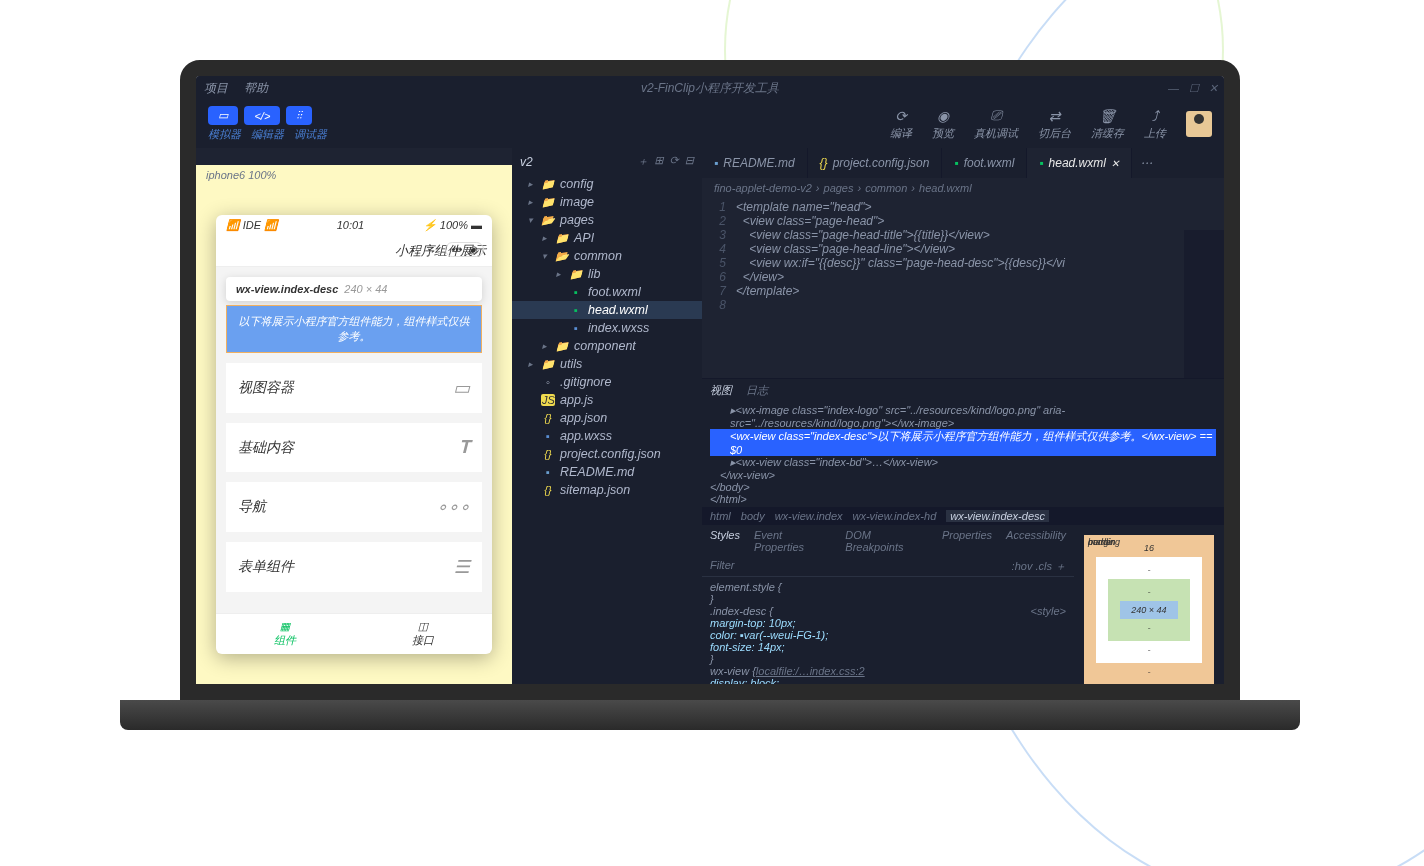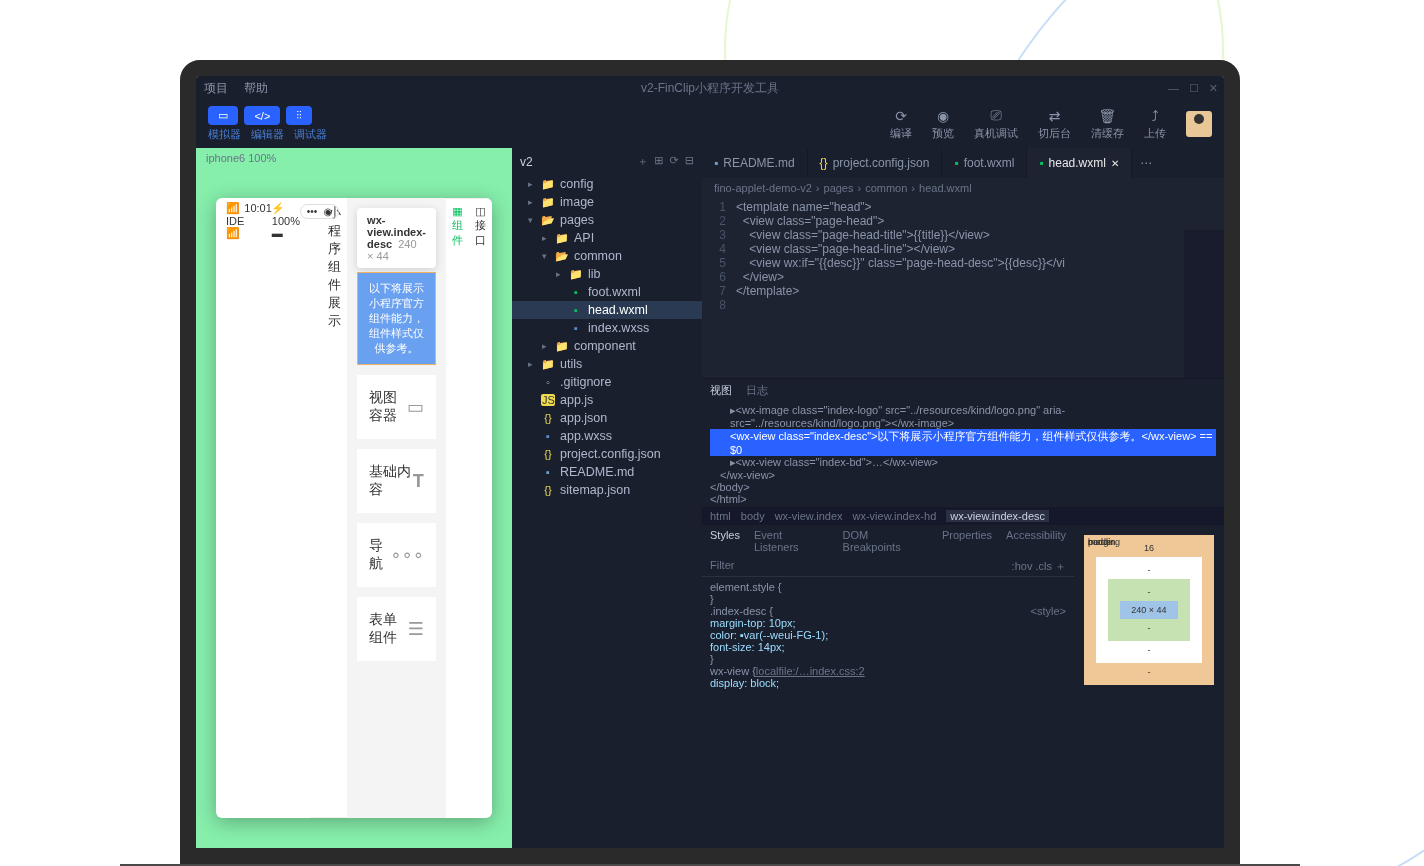--- a/index.html
+++ b/index.html
@@ -1,42 +1,42 @@
 <!DOCTYPE html>
 <html><head>
 <meta charset="utf-8">
 <style>
 * { margin: 0; padding: 0; box-sizing: border-box; font-family: -apple-system, "Segoe UI", sans-serif; }
 body { background: #fff; width: 1424px; height: 866px; overflow: hidden; position: relative; }
 .bg-curve { position: absolute; top: -100px; right: -200px; width: 700px; height: 1000px; border: 2px solid #4a90e2; border-radius: 50%; opacity: 0.3; }
 .bg-curve2 { position: absolute; top: -200px; right: 200px; width: 500px; height: 500px; border: 2px solid #7ed321; border-radius: 50%; opacity: 0.2; }
 .laptop { position: absolute; left: 180px; top: 60px; width: 1060px; }
-.laptop-screen { background: #0a0e1a; border: 16px solid #2a2a2a; border-radius: 20px 20px 0 0; height: 804px; overflow: hidden; position: relative; }
+.laptop-screen { background: #0a0e1a; border: 16px solid #2a2a2a; border-radius: 20px 20px 0 0; height: 640px; overflow: hidden; position: relative; font-style: italic; }
 .laptop-base { height: 30px; background: linear-gradient(#4a4a4a, #2a2a2a); border-radius: 0 0 8px 8px; margin: 0 -60px; }
 .camera { position: absolute; top: -10px; left: 50%; width: 6px; height: 6px; background: #555; border-radius: 50%; }
 
 .ide { background: #1e2332; height: 100%; display: flex; flex-direction: column; color: #8a94a8; font-size: 12px; }
 .menubar { height: 24px; background: #1a1f2e; display: flex; align-items: center; padding: 0 8px; gap: 16px; position: relative; }
 .menubar .title { position: absolute; left: 50%; transform: translateX(-50%); color: #6a7488; }
 .menubar .wincontrols { position: absolute; right: 6px; display: flex; gap: 10px; color: #5a6478; font-size: 11px; }
 .toolbar { height: 48px; background: #1a1f2e; display: flex; align-items: center; padding: 0 12px; justify-content: space-between; }
 .tool-left { display: flex; flex-direction: column; gap: 2px; }
 .tool-btns { display: flex; gap: 6px; }
 .tool-btn { background: #2962ff; color: #fff; border-radius: 4px; padding: 3px 10px; font-size: 11px; display: flex; align-items: center; justify-content: center; }
 .tool-labels { display: flex; gap: 10px; color: #4a7fd4; font-size: 11px; }
 .tool-right { display: flex; gap: 20px; align-items: center; }
 .tool-icon { display: flex; flex-direction: column; align-items: center; gap: 2px; color: #8a94a8; font-size: 11px; }
 .tool-icon .icn { font-size: 14px; }
 .avatar { width: 26px; height: 26px; background: #e8c896; border-radius: 3px; position: relative; }
 .avatar::after { content: ""; position: absolute; top: 3px; left: 8px; width: 10px; height: 10px; background: #333; border-radius: 50%; }
 
 .workspace { flex: 1; display: flex; overflow: hidden; }
-.sim-col { width: 316px; background: #86efac; display: flex; flex-direction: column; }
+.sim-col { width: 316px; background: #fef9c3; display: flex; flex-direction: column; margin-top: 17px; }
 .sim-header { padding: 4px 10px; font-size: 11px; color: #6a7488; }
-.phone { margin: 30px 20px; background: #fff; border-radius: 6px; overflow: hidden; color: #333; flex: 1; display: flex; flex-direction: row; box-shadow: 0 4px 20px rgba(0,0,0,0.3); }
+.phone { margin: 30px 20px; background: #fff; border-radius: 6px; overflow: hidden; color: #333; flex: 1; display: flex; flex-direction: column; box-shadow: 0 4px 20px rgba(0,0,0,0.3); }
 .phone-status { display: flex; justify-content: space-between; padding: 4px 10px; font-size: 11px; font-weight: 500; }
 .phone-title { text-align: right; padding: 6px; font-size: 13px; border-bottom: 1px solid #eee; position: relative; }
 .phone-title .capsule { position: absolute; right: 8px; top: 6px; border: 1px solid #ddd; border-radius: 10px; padding: 1px 6px; display: flex; gap: 6px; font-size: 10px; align-items: center; }
 .phone-body { flex: 1; background: #f4f4f4; padding: 10px; position: relative; }
 .inspect-tip { background: #fff; border-radius: 4px; padding: 6px 10px; font-size: 11px; box-shadow: 0 2px 8px rgba(0,0,0,0.15); margin-bottom: 4px; }
 .inspect-tip b { color: #333; }
 .inspect-tip .dim { color: #999; margin-left: 6px; }
 .selected-area { background: #6aa0f0; color: #fff; padding: 8px; font-size: 11px; text-align: center; border: 1px solid #f0b060; }
 .menu-card { background: #fff; margin-top: 10px; padding: 14px 12px; display: flex; justify-content: space-between; align-items: center; font-size: 14px; color: #333; }
 .menu-card .mi { color: #999; font-size: 18px; }
@@ -391,21 +391,21 @@
               <span>html</span>
               <span>body</span>
               <span>wx-view.index</span>
               <span>wx-view.index-hd</span>
               <span class="act">wx-view.index-desc</span>
             </div>
             <div class="dt-lower">
               <div class="dt-styles">
                 <div class="dt-style-tabs">
                   <span class="act">Styles</span>
-                  <span>Event Listeners</span>
+                  <span>Event Properties</span>
                   <span>DOM Breakpoints</span>
                   <span>Properties</span>
                   <span>Accessibility</span>
                 </div>
                 <div class="dt-filter">
                   <span>Filter</span>
                   <span>:hov .cls ＋</span>
                 </div>
                 <div class="dt-rules">
                   <div>element.style {</div>

